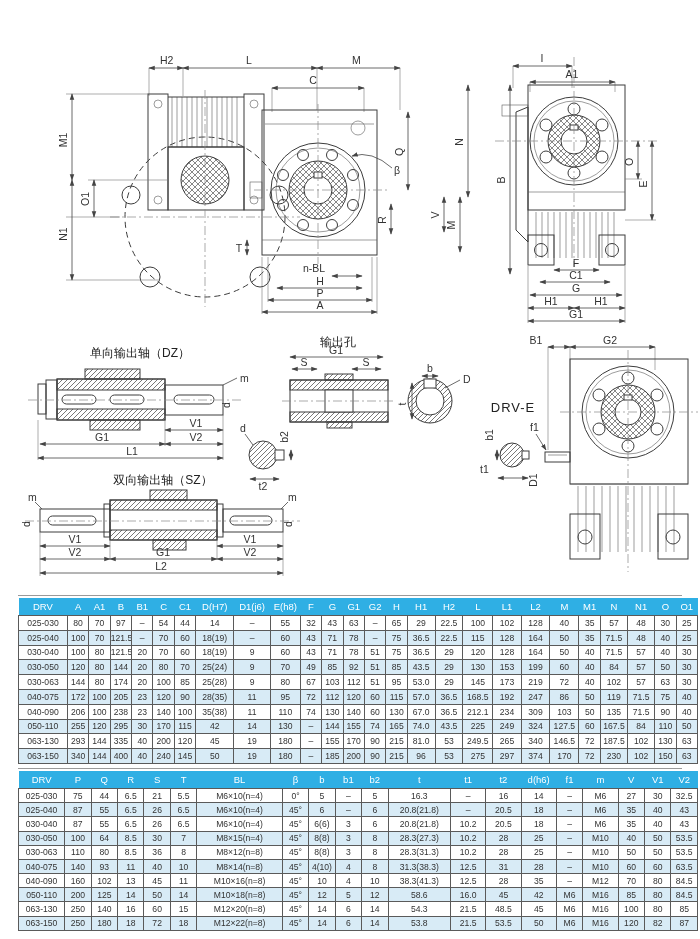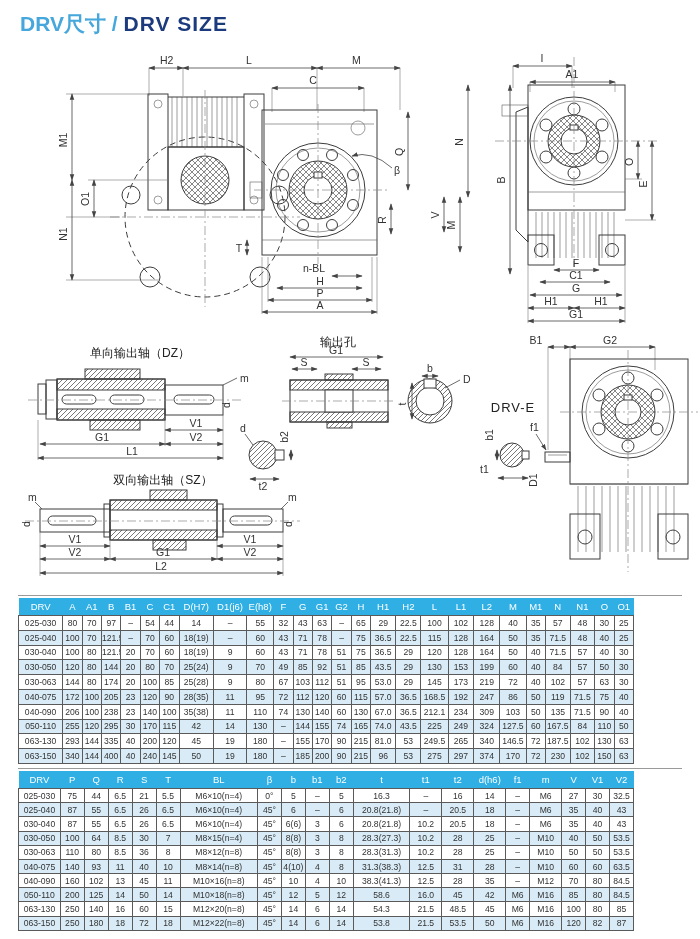--- a/index.html
+++ b/index.html
@@ -16,21 +16,21 @@
   svg .dim{fill:none;stroke:#444;stroke-width:.8;}
   svg .ext{fill:none;stroke:#777;stroke-width:.6;}
   svg .hf{fill:url(#hp);stroke:#3c3c3c;stroke-width:1;}
   svg .cf{fill:url(#cp);stroke:#3c3c3c;stroke-width:1;}
   svg .wh{fill:#fff;stroke:#3c3c3c;stroke-width:1;}
   svg text{font-family:"Liberation Sans","DejaVu Sans",sans-serif;font-size:10.5px;fill:#333;}
   svg text.cj{font-size:12px;fill:#222;}
   svg text.de{font-size:13px;fill:#222;letter-spacing:1px;}
   .tables{position:absolute;left:18px;top:595px;width:664px;}
   .tbl-rule{border-top:1px solid #9a9a9a;height:2px;}
-  table{border-collapse:collapse;width:616px;table-layout:fixed;}
+  table{border-collapse:collapse;width:680px;table-layout:fixed;}
   th{background:#2fafe4;color:#fff;font-weight:normal;font-size:9.5px;height:17px;padding:0;border:0;}
   td{border:1px solid #5a5a5a;text-align:center;color:#333;font-size:8.6px;padding:0;white-space:nowrap;overflow:hidden;}
   #t1 td{height:13.8px;}
   #t2 td{height:13.2px;}
   tbody tr:nth-child(even){background:#d8ebf6;}
   #t1 th:nth-child(1){width:7.2%}
   #t1 th:nth-child(8){width:5.6%}
   #t1 th:nth-child(9){width:5.4%}
   #t1 th:nth-child(10){width:4.4%}
   #t1 th:nth-child(16),#t1 th:nth-child(17){width:4.1%}
@@ -43,24 +43,20 @@
   #t2 th:nth-child(12){width:9.2%}
   #t2 th:nth-child(13),#t2 th:nth-child(14),#t2 th:nth-child(15){width:5.2%}
   #t2 th:nth-child(17){width:5.2%}
   .gap{height:4px;}
 </style>
 </head>
 <body>
 
 <div class="page">
 
-  <div class="title">
-    <span class="t1">DRV尺寸 /</span>
-    <span class="t2">DRV SIZE</span>
-  </div>
 
   <svg class="drawing" viewBox="0 0 700 543" width="700" height="543">
     <defs>
       <marker id="ar" viewBox="0 0 10 10" refX="9" refY="5" markerWidth="8" markerHeight="8" orient="auto-start-reverse">
         <path d="M0,1.5 L10,5 L0,8.5 z" fill="#444"></path>
       </marker>
       <pattern id="hp" width="5" height="5" patternUnits="userSpaceOnUse">
         <path d="M-1,1 L1,-1 M0,5 L5,0 M4,6 L6,4" stroke="#555" stroke-width="0.8"></path>
       </pattern>
       <pattern id="cp" width="6" height="6" patternUnits="userSpaceOnUse">

